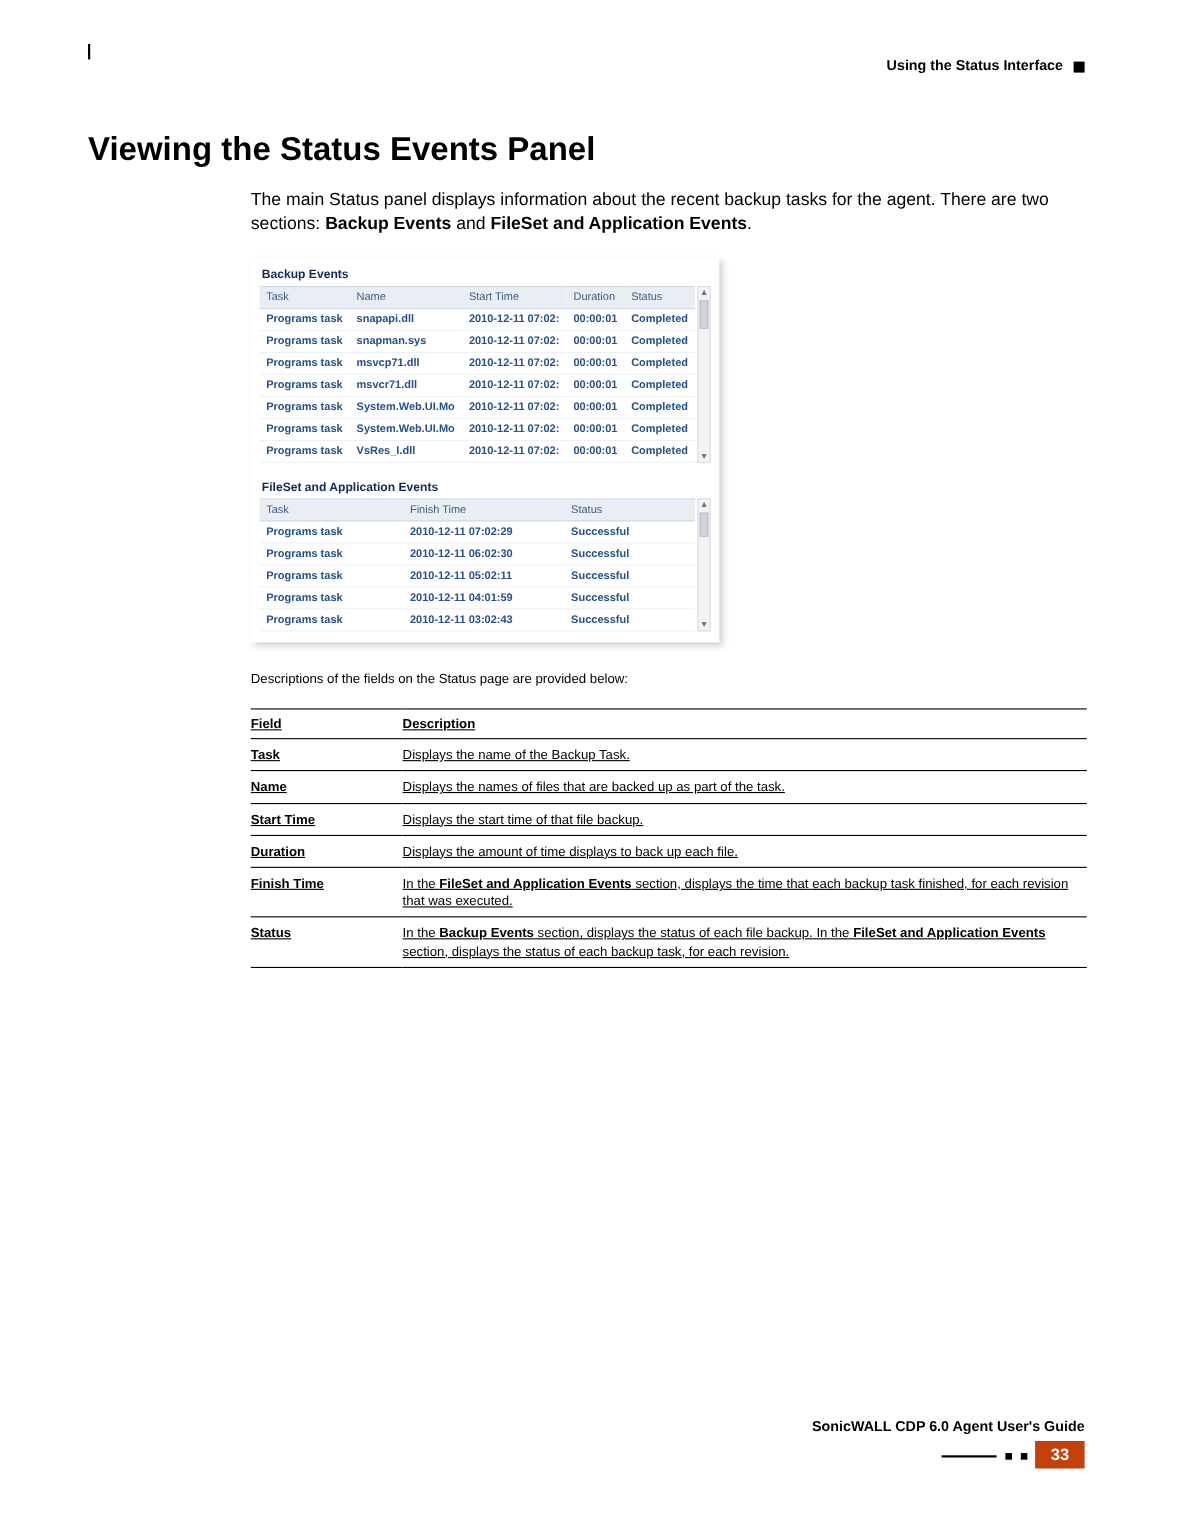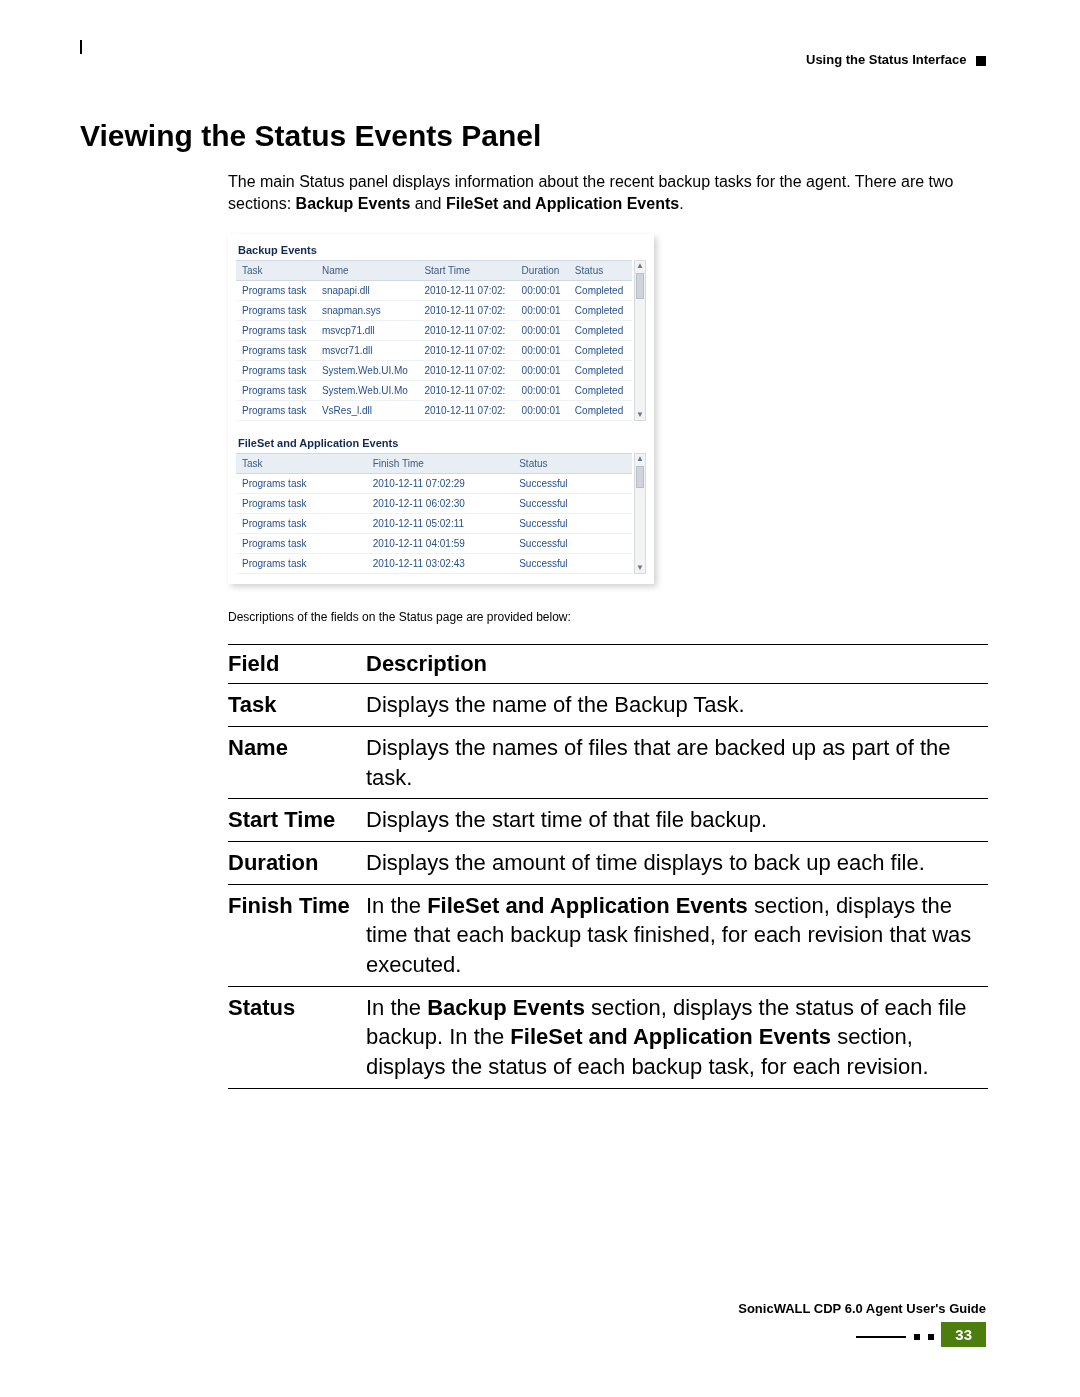--- a/index.html
+++ b/index.html
@@ -88,20 +88,21 @@
     border-top: 1px solid #cfd8e3;
     border-bottom: 1px solid #cfd8e3;
     font-size: 10px;
   }
   .shot-table td {
     padding: 4px 6px;
     border-bottom: 1px solid #eef1f5;
     white-space: nowrap;
     overflow: hidden;
     font-size: 10px;
+    font-weight: bold;
   }
   .shot-scroll {
     position: absolute;
     right: 0;
     top: 0;
     bottom: 0;
     width: 12px;
     background: #f2f3f5;
     border: 1px solid #d7dbe0;
     box-sizing: border-box;
@@ -130,54 +131,55 @@
     font-size: 12px;
     margin-left: 148px;
     margin-top: 26px;
     margin-bottom: 10px;
   }
   
   .fdt {
     margin-left: 148px;
     width: 760px;
     border-collapse: collapse;
-    font-size: 22px;
+    font-size: 12px;
     margin-top: 20px;
+    text-decoration: underline;
   }
   .fdt th {
     text-align: left;
     border-top: 1px solid #000;
     border-bottom: 1px solid #000;
     padding: 6px 8px 6px 0;
     font-weight: bold;
   }
   .fdt td {
     border-bottom: 1px solid #000;
     padding: 6px 8px 6px 0;
     vertical-align: top;
     line-height: 1.35;
   }
   .fdt td.f { font-weight: bold; width: 130px; }
   
   .footer {
     position: absolute;
-    bottom: 50px;
+    bottom: 62px;
     right: 90px;
     left: 80px;
     text-align: right;
     font-size: 13px;
   }
   .footer .guide {
     font-weight: bold;
     display: block;
     margin-bottom: 6px;
   }
   .footer .pg {
     display: inline-block;
-    background: #4d7c0f;
+    background: #c2410c;
     color: #fff;
     font-weight: bold;
     padding: 4px 14px;
     font-size: 15px;
   }
   .footer .dash {
     display: inline-block;
     width: 50px;
     height: 2px;
     background: #000;

